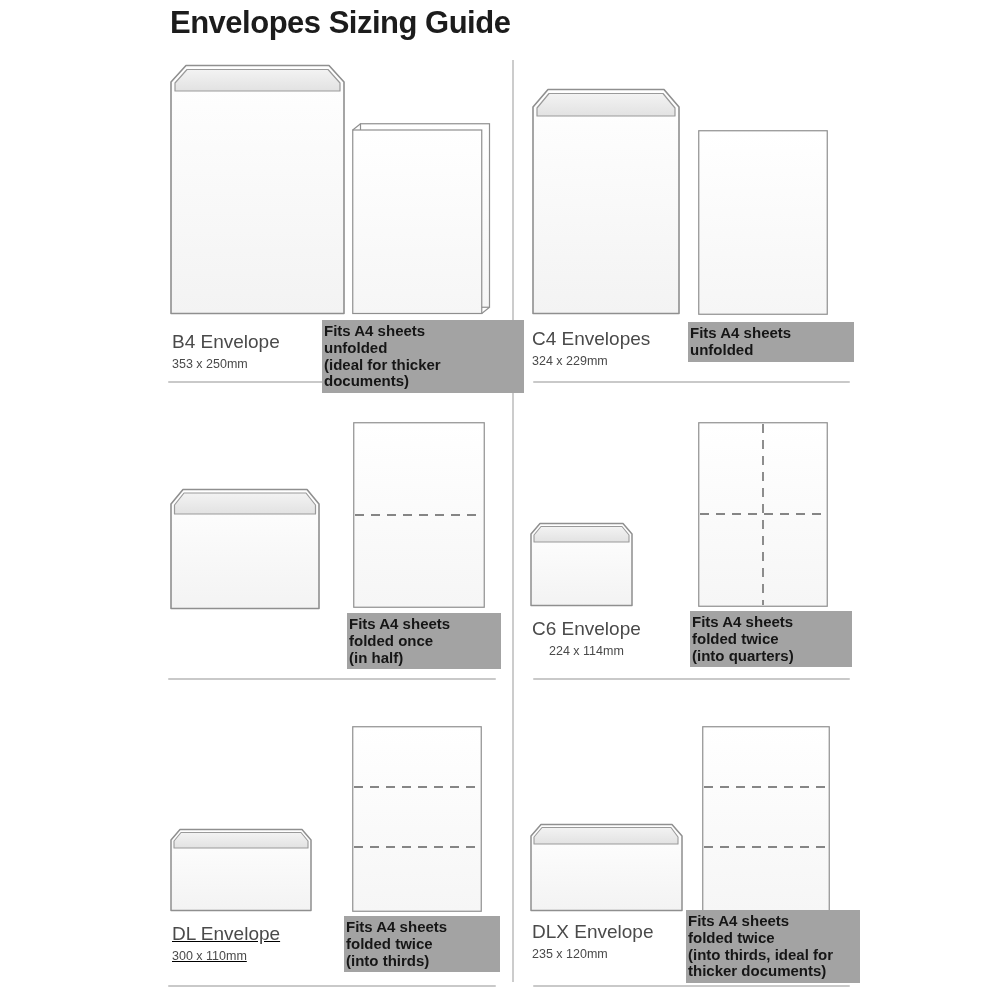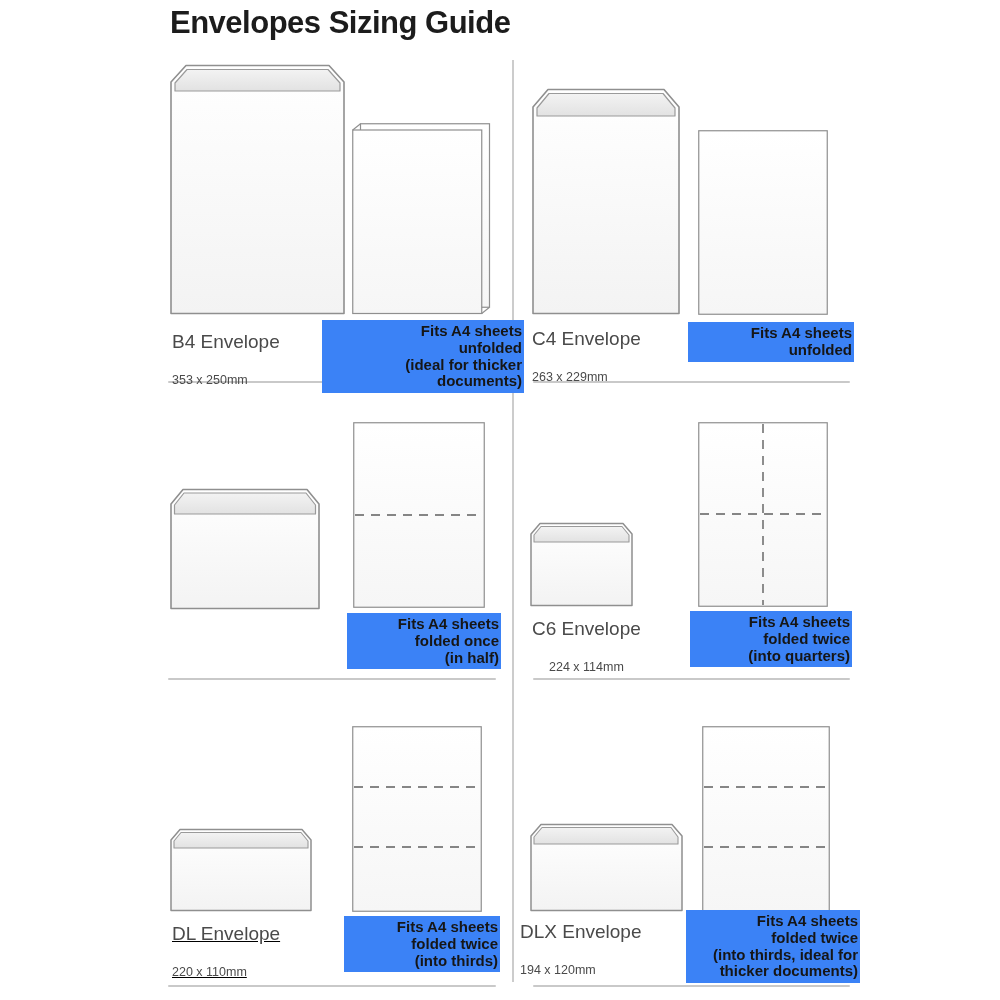--- a/index.html
+++ b/index.html
@@ -7,24 +7,24 @@
     position:relative; width:1000px; height:1000px; background:#ffffff;
     font-family:"Liberation Sans", sans-serif; overflow:hidden;
   }
   .abs { position:absolute; }
   .page-title {
     font-size:31px; font-weight:700; color:#1c1c1c; letter-spacing:-0.5px;
   }
   .vdivider { width:2px; background:#cccccc; }
   .hdivider { height:2px; background:#c9c9c9; border-radius:1px; }
   .panel-label .name { font-size:19px; color:#4a4a4a; line-height:1.1; }
-  .panel-label .dims { font-size:12.5px; color:#4a4a4a; margin-top:20px; }
+  .panel-label .dims { font-size:12.5px; color:#4a4a4a; margin-top:4px; }
   .caption {
-    font-size:15px; font-weight:600; color:#161616; text-align:right;
-    white-space:pre-line; line-height:1.12; background:#3b82f6; padding:3px 2px;
+    font-size:15px; font-weight:600; color:#161616; text-align:left;
+    white-space:pre-line; line-height:1.12; background:#a3a3a3; padding:3px 2px;
   }
   svg { display:block; }
 </style>
 </head>
 <body>
 
 <div class="stage">
 
   <svg width="0" height="0" style="position:absolute" aria-hidden="true">
     <defs>
@@ -72,22 +72,22 @@
 (ideal for thicker documents)</div>
 
   <svg class="abs" style="left:532px; top:88px;" width="148" height="227" viewBox="0 0 148 227">
     <polygon points="1,19 16,1.5 132,1.5 147,19 147,225.5 1,225.5" fill="url(#gBody)" stroke="#8f8f8f" stroke-width="1.6" stroke-linejoin="round"></polygon>
     <polygon points="5,28 5,20 17,5.5 131,5.5 143,20 143,28" fill="url(#gFlap)" stroke="#9a9a9a" stroke-width="1.2" stroke-linejoin="round"></polygon>
   </svg>
   <svg class="abs" style="left:698px; top:130px;" width="130" height="185" viewBox="0 0 130 185">
     <rect x="0.75" y="0.75" width="128.5" height="183.5" fill="url(#gSheet)" stroke="#8f8f8f" stroke-width="1.2"></rect>
   </svg>
   <div class="abs panel-label" style="left:532px; top:329px;">
-    <div class="name">C4 Envelope</div>
-    <div class="dims">263 x 229mm</div>
+    <div class="name">C4 Envelopes</div>
+    <div class="dims">324 x 229mm</div>
   </div>
   <div class="abs caption" style="left:688px; top:322px; width:162px;">Fits A4 sheets
 unfolded</div>
 
   <svg class="abs" style="left:170px; top:488px;" width="150" height="122" viewBox="0 0 150 122">
     <polygon points="1,16 13,1.5 137,1.5 149,16 149,120.5 1,120.5" fill="url(#gBody)" stroke="#8f8f8f" stroke-width="1.6" stroke-linejoin="round"></polygon>
     <polygon points="4.5,26 4.5,17 14,5 136,5 145.5,17 145.5,26" fill="url(#gFlap)" stroke="#9a9a9a" stroke-width="1.2" stroke-linejoin="round"></polygon>
   </svg>
   <svg class="abs" style="left:353px; top:422px;" width="132" height="186" viewBox="0 0 132 186">
     <rect x="0.75" y="0.75" width="130.5" height="184.5" fill="url(#gSheet)" stroke="#8f8f8f" stroke-width="1.2"></rect>
@@ -118,37 +118,37 @@
     <polygon points="1,12 10,1.5 132,1.5 141,12 141,82.5 1,82.5" fill="url(#gBody)" stroke="#8f8f8f" stroke-width="1.5" stroke-linejoin="round"></polygon>
     <polygon points="4,20 4,13 11,4.5 131,4.5 138,13 138,20" fill="url(#gFlap)" stroke="#9a9a9a" stroke-width="1.1" stroke-linejoin="round"></polygon>
   </svg>
   <svg class="abs" style="left:352px; top:726px;" width="130" height="186" viewBox="0 0 130 186">
     <rect x="0.75" y="0.75" width="128.5" height="184.5" fill="url(#gSheet)" stroke="#8f8f8f" stroke-width="1.2"></rect>
     <line x1="2" y1="61" x2="128" y2="61" stroke="#5f5f5f" stroke-width="1.4" stroke-dasharray="9,7"></line>
     <line x1="2" y1="121" x2="128" y2="121" stroke="#5f5f5f" stroke-width="1.4" stroke-dasharray="9,7"></line>
   </svg>
   <div class="abs panel-label" style="left:172px; top:924px;text-decoration:underline;">
     <div class="name">DL Envelope</div>
-    <div class="dims">220 x 110mm</div>
+    <div class="dims">300 x 110mm</div>
   </div>
   <div class="abs caption" style="left:344px; top:916px; width:152px;">Fits A4 sheets
 folded twice
 (into thirds)</div>
 
   <svg class="abs" style="left:530px; top:823px;" width="153" height="89" viewBox="0 0 153 89">
     <polygon points="1,13 11,1.5 142,1.5 152,13 152,87.5 1,87.5" fill="url(#gBody)" stroke="#8f8f8f" stroke-width="1.5" stroke-linejoin="round"></polygon>
     <polygon points="4,21 4,14 12,4.5 141,4.5 148,14 148,21" fill="url(#gFlap)" stroke="#9a9a9a" stroke-width="1.1" stroke-linejoin="round"></polygon>
   </svg>
   <svg class="abs" style="left:702px; top:726px;" width="128" height="186" viewBox="0 0 128 186">
     <rect x="0.75" y="0.75" width="126.5" height="184.5" fill="url(#gSheet)" stroke="#8f8f8f" stroke-width="1.2"></rect>
     <line x1="2" y1="61" x2="126" y2="61" stroke="#5f5f5f" stroke-width="1.4" stroke-dasharray="9,7"></line>
     <line x1="2" y1="121" x2="126" y2="121" stroke="#5f5f5f" stroke-width="1.4" stroke-dasharray="9,7"></line>
   </svg>
-  <div class="abs panel-label" style="left:520px; top:922px;">
+  <div class="abs panel-label" style="left:532px; top:922px;">
     <div class="name">DLX Envelope</div>
-    <div class="dims">194 x 120mm</div>
+    <div class="dims">235 x 120mm</div>
   </div>
   <div class="abs caption" style="left:686px; top:910px; width:170px;">Fits A4 sheets
 folded twice
 (into thirds, ideal for
 thicker documents)</div>
 
 </div>
 
 </body></html>

